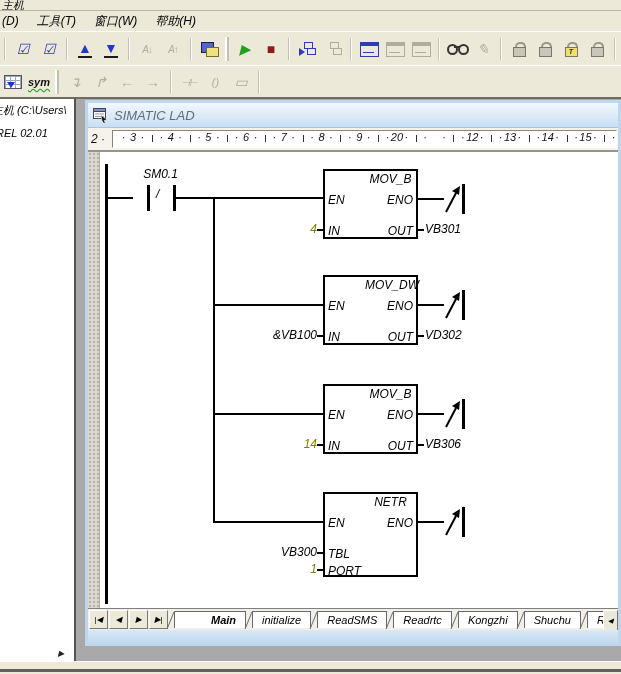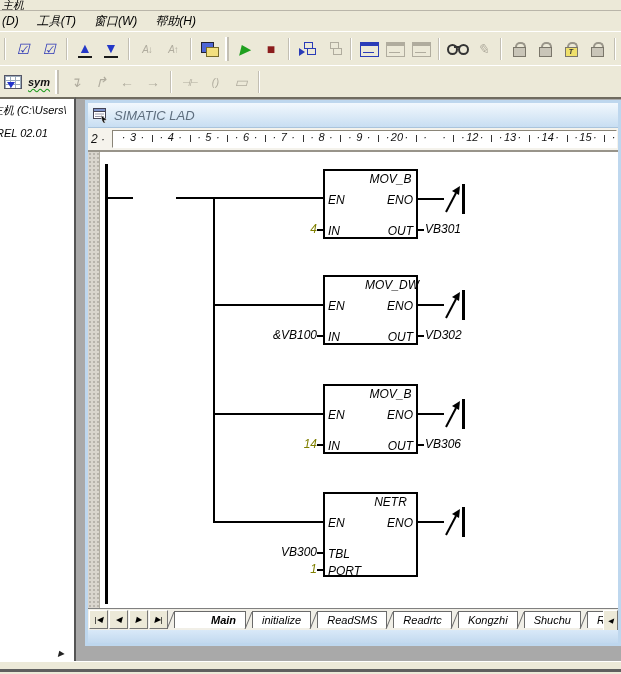--- a/index.html
+++ b/index.html
@@ -314,20 +314,26 @@
           <div class="rt-dot" style="left: 481.8px;">·</div>
           <div class="rt-bar" style="left: 491.2px;"></div>
           <div class="rt-dot" style="left: 500.7px;">·</div>
           <div class="rt-num" style="left: 510.1px;">16</div>
         </div>
     </div>
     <div class="canvas" id="canvas">
       <div class="gutter"></div>
     <div class="wire" style="left: 17px; top: 12px; width: 3px; height: 440px;"></div>
         <div class="wire" style="left: 20px; top: 45px; width: 25px; height: 2px;"></div>
+        <div style="position: absolute; left: 45px; top: 15px; width: 55px; height: 45px;">
+          <div style="position: absolute; left: 0px; top: 0px; width: 55px; text-align: center;">SM0.1</div>
+          <div style="position: absolute; left: 14px; top: 18px; width: 3px; height: 26px; background: rgb(0, 0, 0);"></div>
+          <div style="position: absolute; left: 40px; top: 18px; width: 3px; height: 26px; background: rgb(0, 0, 0);"></div>
+          <div style="position: absolute; left: 23px; top: 20px;">/</div>
+        </div>
         <div class="wire" style="left: 88px; top: 45px; width: 147px; height: 2px;"></div>
         <div class="wire" style="left: 125px; top: 45px; width: 2px; height: 326px;"></div>
         <div class="blk" style="left: 235px; top: 17px; width: 95px; height: 70px;">
           <div class="blk-title">MOV_B</div>
           <div class="pin" style="left: 3px; top: 22px;">EN</div>
           <div class="pin" style="right: 3px; top: 22px;">ENO</div>
           <div class="pin" style="left: 3px; top: 53px;">IN</div>
           <div class="pin" style="right: 3px; top: 53px;">OUT</div>
         </div>
         <div class="val olive" style="left: 150px; top: 70px; width: 79px; text-align: right;">4</div>

